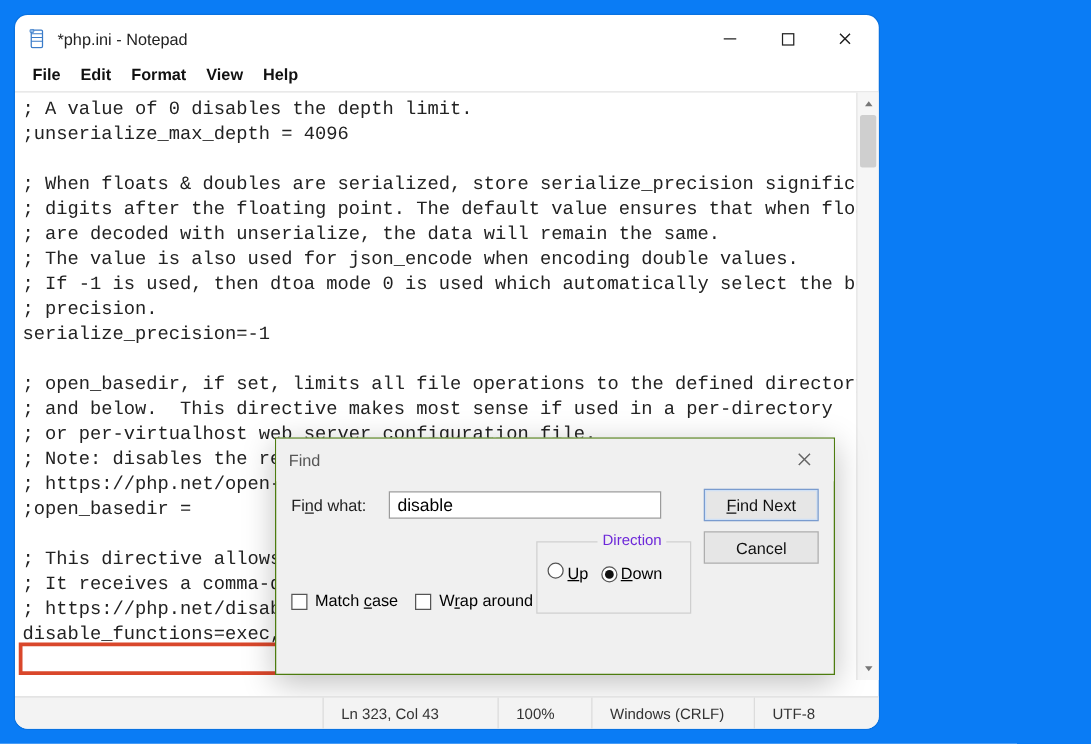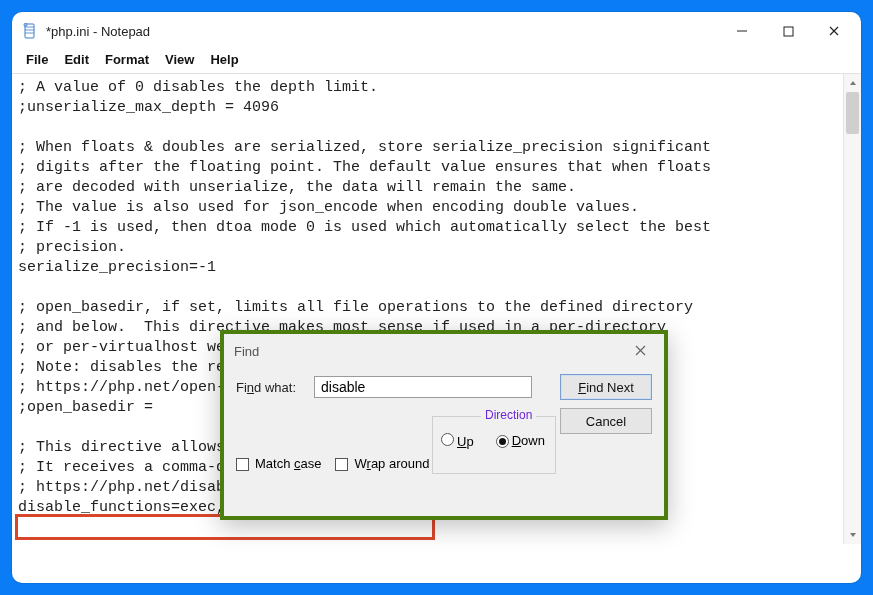--- a/index.html
+++ b/index.html
@@ -9,21 +9,21 @@
     background: #0a7cf5;
     font-family: "Segoe UI", Arial, sans-serif;
     font-size: 13px;
     width: 873px;
     height: 595px;
     overflow: hidden;
   }
   .window {
     background: #fff;
     border-radius: 10px;
-    width: 849px;
+    width: 691px;
     height: 571px;
     position: relative;
     overflow: hidden;
     box-shadow: 0 0 0 1px rgba(0,0,0,0.08);
   }
   .titlebar {
     display: flex;
     align-items: center;
     height: 38px;
     padding: 0 4px 0 10px;
@@ -93,24 +93,24 @@
   .statusbar .cell {
     border-left:1px solid #dcdcdc;
     padding:0 14px; height:100%;
     display:flex; align-items:center;
   }
   .statusbar .flex { flex:1; }
 
   
   .dialog {
     position:absolute;
-    left:208px; top:256px;
+    left:208px; top:276px;
     width:448px; height:190px;
     background:#f0f0f0;
-    border:4px solid #4d7c0f;
+    border:1px solid #4d7c0f;
     box-shadow: 0 6px 24px rgba(0,0,0,0.25);
   }
   .dialog-title {
     height:34px; display:flex; align-items:center;
     padding:0 10px; color:#555; font-size:13px;
     border-bottom: none;
     background:#f0f0f0;
   }
   .dialog-title .spacer{flex:1}
   .dialog-close { width:28px; text-align:center; color:#555; font-size:14px; }
@@ -142,21 +142,21 @@
   .groupbox {
     position:absolute; left:208px; top:48px;
     width:124px; height:58px;
     border:1px solid #cfcfcf;
     padding-top:2px;
   }
   .groupbox .legend {
     position:absolute; top:-9px; left:8px;
     background:#f0f0f0; padding:0 4px; font-size:12px; color:#6d28d9;margin-left:40px;
   }
-  .radios { display:flex; gap:22px; align-items:flex-start; padding:14px 8px 0 8px; font-size:13px; }
+  .radios { display:flex; gap:10px; align-items:center; padding:14px 8px 0 8px; font-size:13px; }
   .radio {
     width:13px; height:13px; border:1px solid #555; border-radius:50%;
     display:inline-flex; align-items:center; justify-content:center; margin-right:3px;
     background:#fff;
   }
   .radio.checked::after { content:""; width:7px; height:7px; background:#111; border-radius:50%; }
   .checks { position:absolute; left:12px; top:88px; display:flex; flex-direction:row; gap:14px; }
   .cb { width:13px;height:13px;border:1px solid #555;background:#fff;display:inline-block;margin-right:6px; vertical-align:middle;}
   .u { text-decoration: underline; }
 </style>
@@ -269,14 +269,21 @@
         </div>
 
         <div class="checks">
           <label><span class="cb"></span>Match <span class="u">c</span>ase</label>
           <label><span class="cb"></span>W<span class="u">r</span>ap around</label>
         </div>
       </div>
     </div>
   </div>
 
+  <div class="statusbar">
+    <div class="flex"></div>
+    <div class="cell" style="width:140px">Ln 323, Col 43</div>
+    <div class="cell" style="width:75px">100%</div>
+    <div class="cell" style="width:130px">Windows (CRLF)</div>
+    <div class="cell" style="width:100px">UTF-8</div>
+  </div>
 
 </div>
 
 </body></html>

